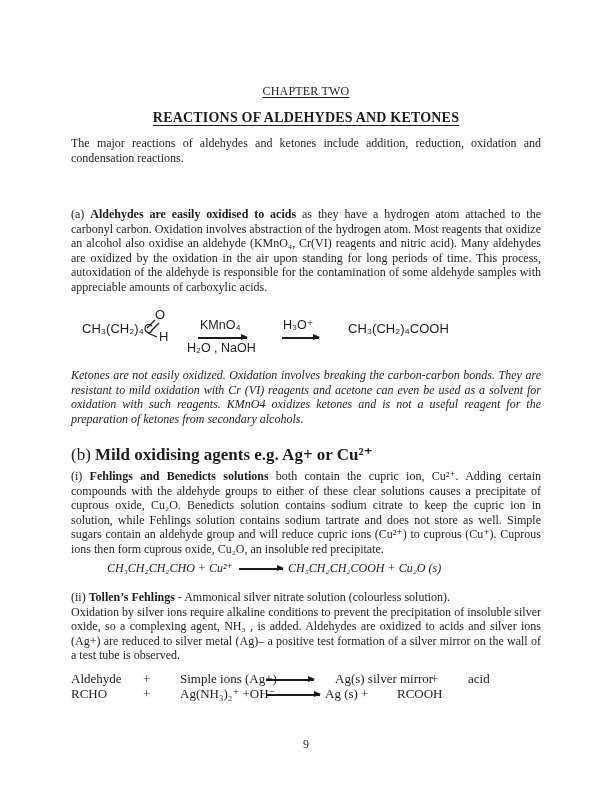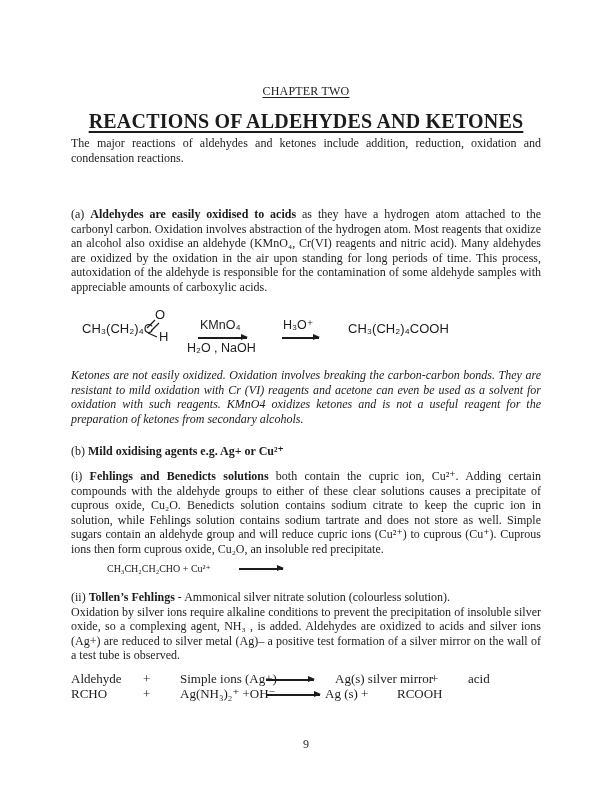--- a/index.html
+++ b/index.html
@@ -6,39 +6,39 @@
   .page {
     position:relative; width:612px; height:792px; background:#ffffff;
     font-family:"Liberation Serif","DejaVu Serif",serif; color:#1c1c1c;
     overflow:hidden;
     margin-top:8px;
   }
   .blk { position:absolute; left:71px; width:470px; }
   .center { text-align:center; }
   .para { font-size:12px; line-height:14.6px; text-align:justify; }
   .chapter-title { font-size:12px; text-decoration:underline; text-underline-offset:2px; letter-spacing:0.2px; }
-  .main-title { font-size:20px; font-weight:bold; text-decoration:underline; text-underline-offset:2.5px; letter-spacing:0.2px; }
+  .main-title { font-size:14px; font-weight:bold; text-decoration:underline; text-underline-offset:2.5px; letter-spacing:0.2px; }
   .sec-heading { font-size:14px; font-weight:bold; }
   .sec-num { display:inline-block; width:36px; }
   .sec-title { text-decoration:underline; text-underline-offset:2.5px; }
   .bold { font-weight:bold; }
-  .h-b { font-size:12px; }
+  .h-b { font-size:17px; }
   
   .rarrow { position:absolute; height:1.5px; background:#1c1c1c; }
   .rarrow::after {
     content:""; position:absolute; right:-1px; top:-2.9px;
     border-left:7px solid #1c1c1c; border-top:3.6px solid transparent; border-bottom:3.6px solid transparent;
   }
   
   .scheme { height:55px; font-family:"Liberation Sans","DejaVu Sans",sans-serif; font-size:13px; }
   .scheme span { position:absolute; white-space:nowrap; line-height:14px; }
   .scheme .small-lbl { font-size:12.5px; }
   .scheme svg { position:absolute; left:0; top:0; pointer-events:none; }
   
-  .eqline { height:16px; font-size:10px; }
+  .eqline { height:16px; font-size:12px;font-style:italic; }
   .eqline span { position:absolute; white-space:nowrap; line-height:15px; }
   .tollens { height:32px; font-size:13px; }
   .tollens span { position:absolute; white-space:nowrap; line-height:14.5px; }
   .page-num { font-size:12px; color:#2a2a2a; }
 </style>
 </head>
 <body>
 
 <div class="page">
 
@@ -83,20 +83,21 @@
     <span>(b) </span><span class="bold">Mild oxidising agents e.g. Ag+ or Cu²⁺</span>
   </div>
 
   <div class="blk para" style="top:461px;">
     <span>(i) </span><span class="bold">Fehlings and Benedicts solutions</span><span> both contain the cupric ion, Cu²⁺. Adding certain compounds with the aldehyde groups to either of these clear solutions causes a precipitate of cuprous oxide, Cu₂O. Benedicts solution contains sodium citrate to keep the cupric ion in solution, while Fehlings solution contains sodium tartrate and does not store as well. Simple sugars contain an aldehyde group and will reduce cupric ions (Cu²⁺) to cuprous (Cu⁺). Cuprous ions then form cuprous oxide, Cu₂O, an insoluble red precipitate.</span>
   </div>
 
   <div class="blk eqline" style="top:553px;">
     <span style="left:36px;">CH₃CH₂CH₂CHO + Cu²⁺</span>
     <i class="rarrow" style="left:168px; top:7px; width:44px;"></i>
+    <span style="left:217px;">CH₃CH₂CH₂COOH + Cu₂O (s)</span>
   </div>
 
   <div class="blk" style="top:582px;">
     <div class="para" style="text-align:left;">
       <span>(ii) </span><span class="bold">Tollen’s Fehlings</span><span> - Ammonical silver nitrate solution (colourless solution).</span>
     </div>
     <div class="para">
       <span>Oxidation by silver ions require alkaline conditions to prevent the precipitation of insoluble silver oxide, so a complexing agent, NH₃ , is added. Aldehydes are oxidized to acids and silver ions (Ag+) are reduced to silver metal (Ag)– a positive test formation of a silver mirror on the wall of a test tube is observed.</span>
     </div>
   </div>

